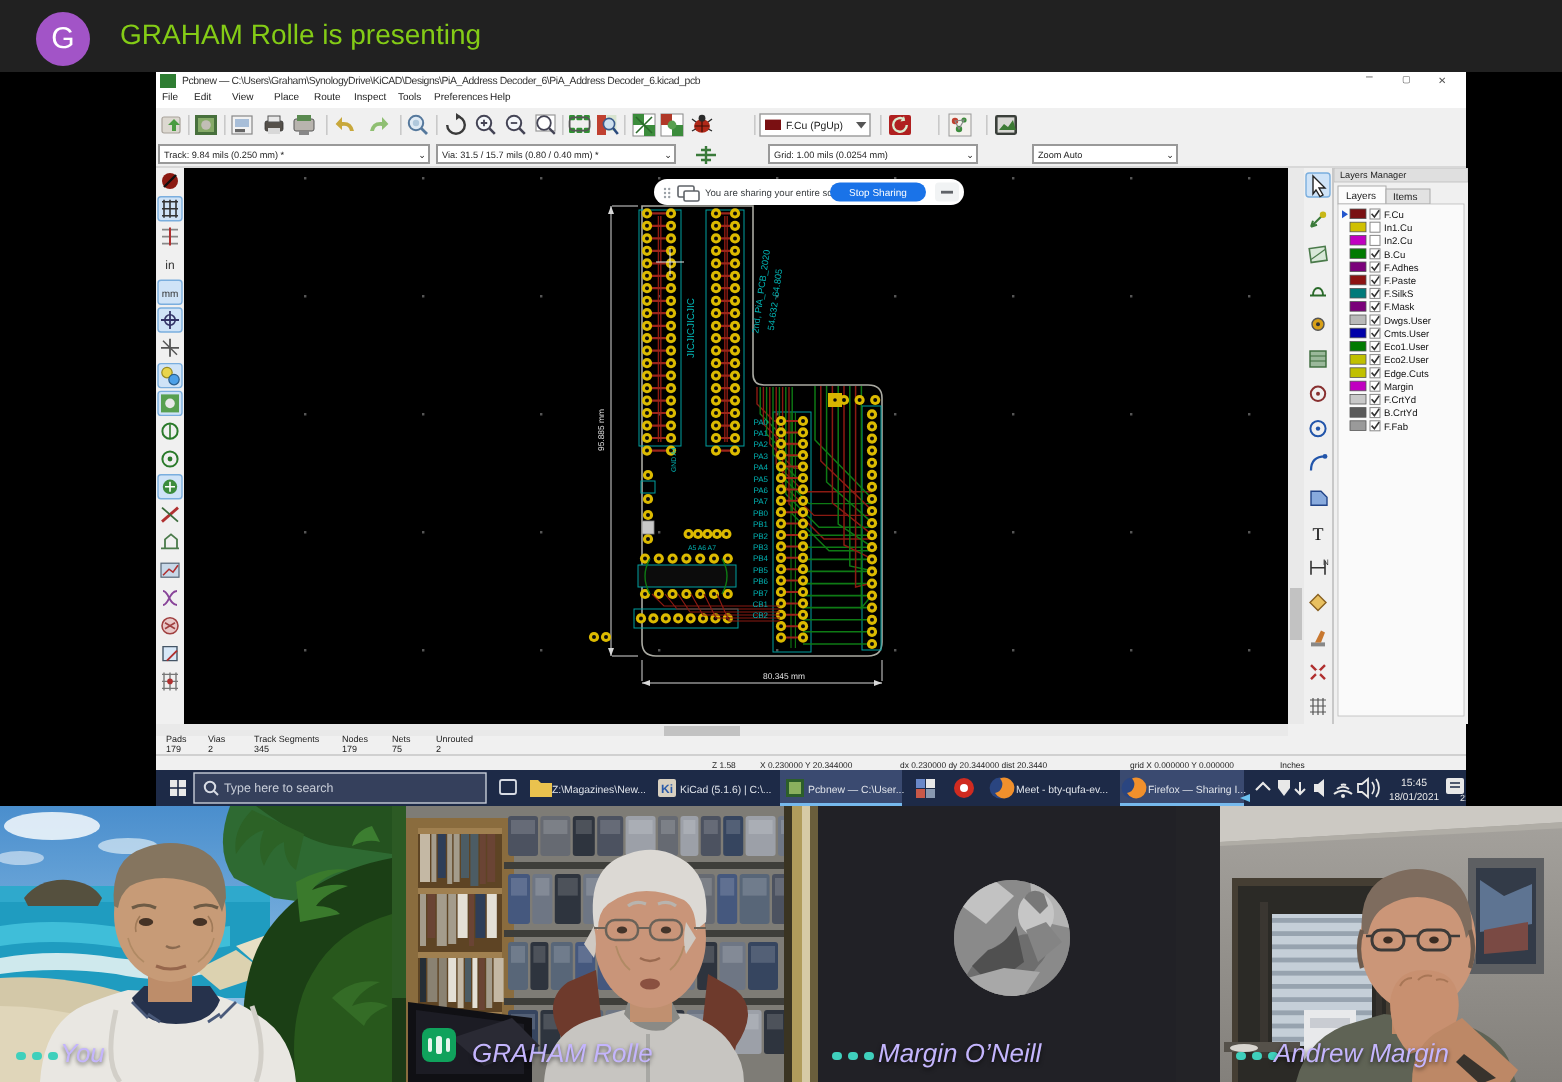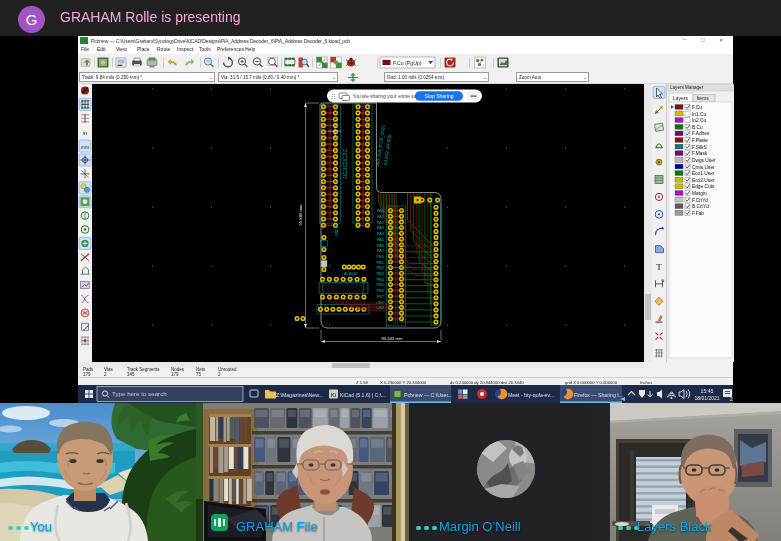--- a/index.html
+++ b/index.html
@@ -3,21 +3,21 @@
 <meta charset="utf-8">
 <style>
   * { margin:0; padding:0; box-sizing:border-box; }
   html,body { width:781px; height:541px; background:#000; overflow:hidden;
     font-family:"Liberation Sans", sans-serif; }
   .abs { position:absolute; }
   #stage { position:relative; width:781px; height:541px; background:#000; }
   #topbar { left:0; top:0; width:781px; height:36px; background:#212121; }
   #avatar { left:18px; top:6px; width:27px; height:27px; border-radius:50%;
     background:#a254c7; color:#fff; font-size:15px; text-align:center; line-height:27px; }
-  #presenting { left:60px; top:9px; color:#f9a8d4; font-size:14px; }
+  #presenting { left:60px; top:9px; color:#84cc16; font-size:14px; }
   #win { left:78px; top:36px; width:655px; height:349px; background:#f0f0f0; }
   #titlebar { left:0; top:0; width:655px; height:9px; background:#fff; }
   #titletxt { left:13px; top:1.5px; font-size:5.2px; color:#333; white-space:nowrap; letter-spacing:-0.2px;}
   #menubar { left:0; top:9px; width:655px; height:9px; background:#fff; font-size:5px; color:#222; }
   .mi { position:absolute; top:1px; }
   #toolbar1 { left:0; top:18px; width:655px; height:17px; background:#f0f0f0; }
   #toolbar2 { left:0; top:35px; width:655px; height:13px; background:#f0f0f0; border-bottom:1px solid #d8d8d8;}
   .combo { position:absolute; height:10px; background:#fff; border:1px solid #999; font-size:4.6px;
      color:#222; line-height:9px; padding-left:2px; white-space:nowrap; overflow:hidden;}
   #lefttools { left:0; top:48px; width:14px; height:277px; background:#f0f0f0; }
@@ -25,22 +25,22 @@
   #vscroll { left:566px; top:47.5px; width:8px; height:278px; background:#e9e9e9; }
   #righttools { left:574px; top:47.5px; width:14px; height:278px; background:#f0f0f0; }
   #layers { left:588px; top:47.5px; width:67px; height:278px; background:#f0f0f0; border-left:1px solid #c8c8c8;}
   #hscroll { left:0; top:325.5px; width:566px; height:7px; background:#e9e9e9; }
   #hthumb { left:254px; top:1px; width:38px; height:5px; background:#c2c2c2; }
   #status1 { left:0; top:332px; width:655px; height:9px; background:#f0f0f0; font-size:4.5px; color:#222; line-height:1.1;}
   #status2 { left:0; top:341px; width:655px; height:8px; background:#f0f0f0; border-top:1px solid #d0d0d0; font-size:4.2px; color:#222;}
   .s2 { position:absolute; top:1.5px; }
   #taskbar { left:78px; top:385px; width:655px; height:18px; }
   .tile { top:403px; width:196px; height:138px; overflow:hidden; }
-  .label { position:absolute; bottom:7px; color:#0ea5e9; font-size:13px;
-     text-shadow:0 1px 2px rgba(0,0,0,.6); }
+  .label { position:absolute; bottom:7px; color:#c4b5fd; font-size:13px;
+     text-shadow:0 1px 2px rgba(0,0,0,.6);font-style:italic; }
   .dots { position:absolute; bottom:11px; display:flex; gap:3.5px; }
   .dots i { width:4.5px; height:4.5px; border-radius:50%; background:#3fd0bc; display:block;}
   #eq { position:absolute; left:211px; top:514px; width:17px; height:17px; background:#10a25c; border-radius:4px; display:flex; align-items:center; justify-content:center; gap:2px;}
   #eq i { width:2.6px; height:7px; background:#e8f5ee; border-radius:1.3px; display:block;}
   #eq i:nth-child(2){ height:9px; }
   #toast { left:327px; top:89px; width:155px; height:14px; }
 </style>
 </head>
 <body>
 <div id="stage">
@@ -1145,21 +1145,21 @@
         <path d="M101 61h6M123 61h6M151 61h6" stroke="#6a6258" stroke-width="1.1"></path>
         <rect x="107" y="57" width="16" height="10" rx="4.5" fill="none" stroke="#6a6258" stroke-width="1.2"></rect>
         <rect x="129" y="57" width="16" height="10" rx="4.5" fill="none" stroke="#6a6258" stroke-width="1.2"></rect>
         <ellipse cx="115" cy="62" rx="2.6" ry="1.8" fill="#43342a"></ellipse>
         <ellipse cx="137" cy="62" rx="2.6" ry="1.8" fill="#43342a"></ellipse>
         <path d="M124 76q5 3 10 0" stroke="#9a6a50" stroke-width="1.2" fill="none"></path>
         <ellipse cx="129" cy="89" rx="5" ry="2.8" fill="#8a5040"></ellipse>
         <path d="M112 70q2 8 7 12M146 70q-2 8 -7 12" stroke="#b08a64" stroke-width="0.9" fill="none"></path>
         <path d="M118 50q4 -3 9 -1M133 49q5 -2 9 1" stroke="#b8b4ae" stroke-width="1.6" fill="none"></path>
       </svg>
-    <div class="label" style="left:40px">GRAHAM File</div>
+    <div class="label" style="left:40px">GRAHAM Rolle</div>
   </div>
   <div id="eq" class="abs">
       <i></i>
       <i></i>
       <i></i>
     </div>
   <div class="tile abs" style="left:392px"><svg width="196" height="138" viewBox="0 0 196 138">
         <rect width="196" height="138" fill="#212126"></rect>
         <rect x="0" y="0" width="4" height="138" fill="#3a3422"></rect>
         <rect x="4" y="0" width="5" height="138" fill="#b09c5c"></rect>
@@ -1237,15 +1237,15 @@
         <path d="M107 98q2 -16 17 -16q15 0 17 13q2 13 -7 23l-17 6q-10 -10 -10 -26z" fill="#c89070"></path>
         <path d="M112 90q2 -4 6 -4M121 87q3 -3 7 -2M130 87q3 -1 6 1" stroke="#a87656" stroke-width="1" fill="none"></path>
         <path d="M118 138q0 -16 11 -24l14 -8l28 26l-4 6z" fill="#bd8866"></path>
         <path d="M144 124l16 12l-8 3l-12 -11z" fill="#38332d"></path>
       </svg>
     <div class="dots" style="left:30px">
         <i></i>
         <i></i>
         <i></i>
       </div>
-    <div class="label" style="left:49px">Layers Black</div>
+    <div class="label" style="left:49px">Andrew Margin</div>
   </div>
 </div>
 
 </body></html>

